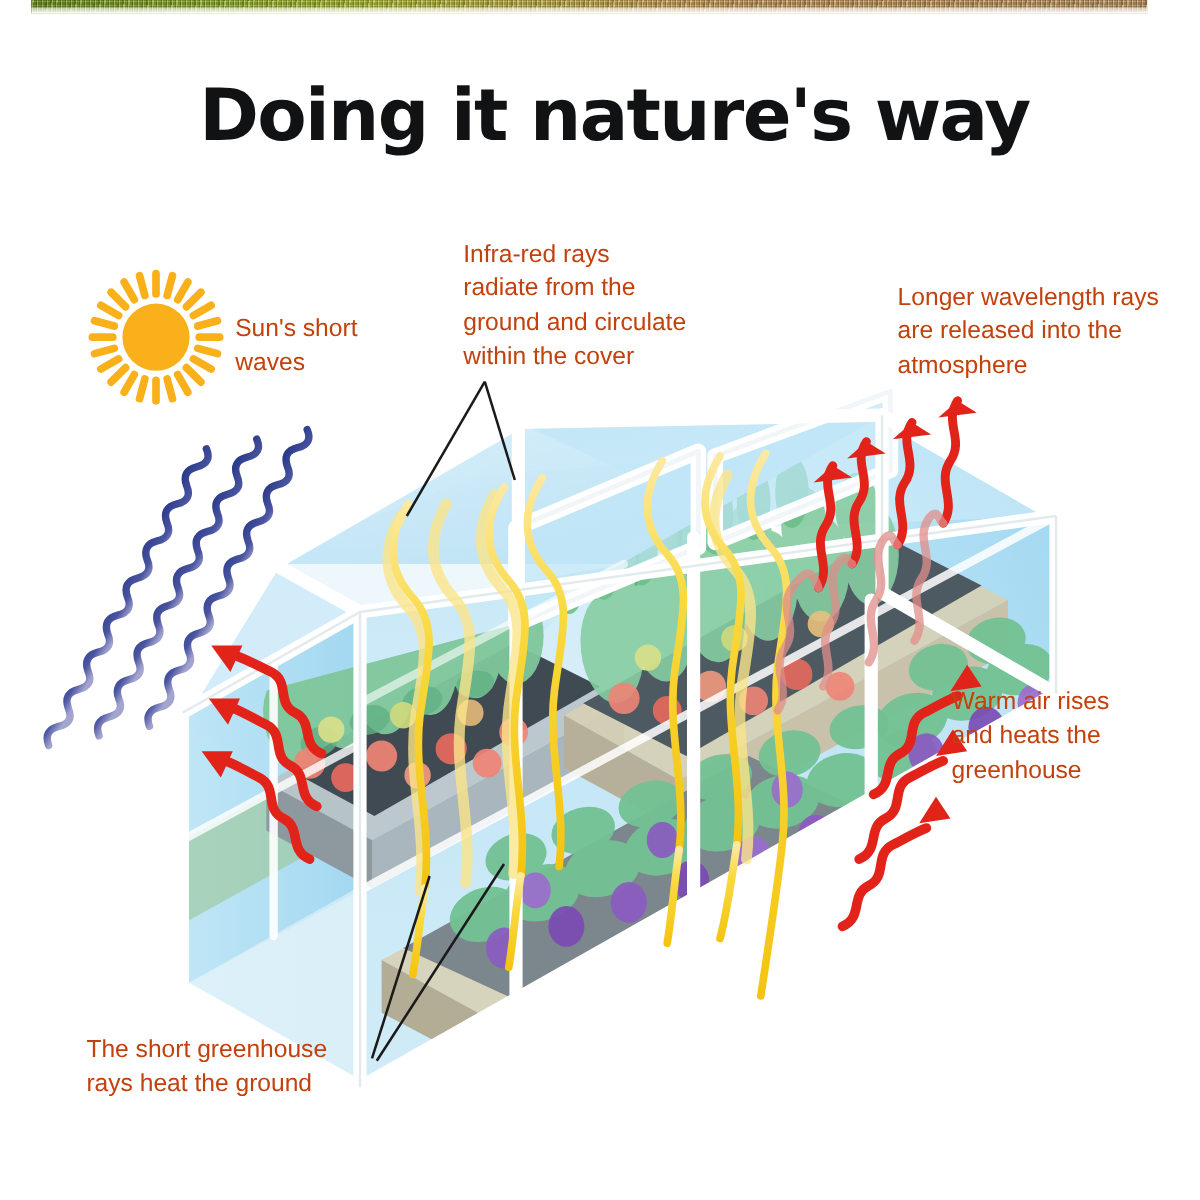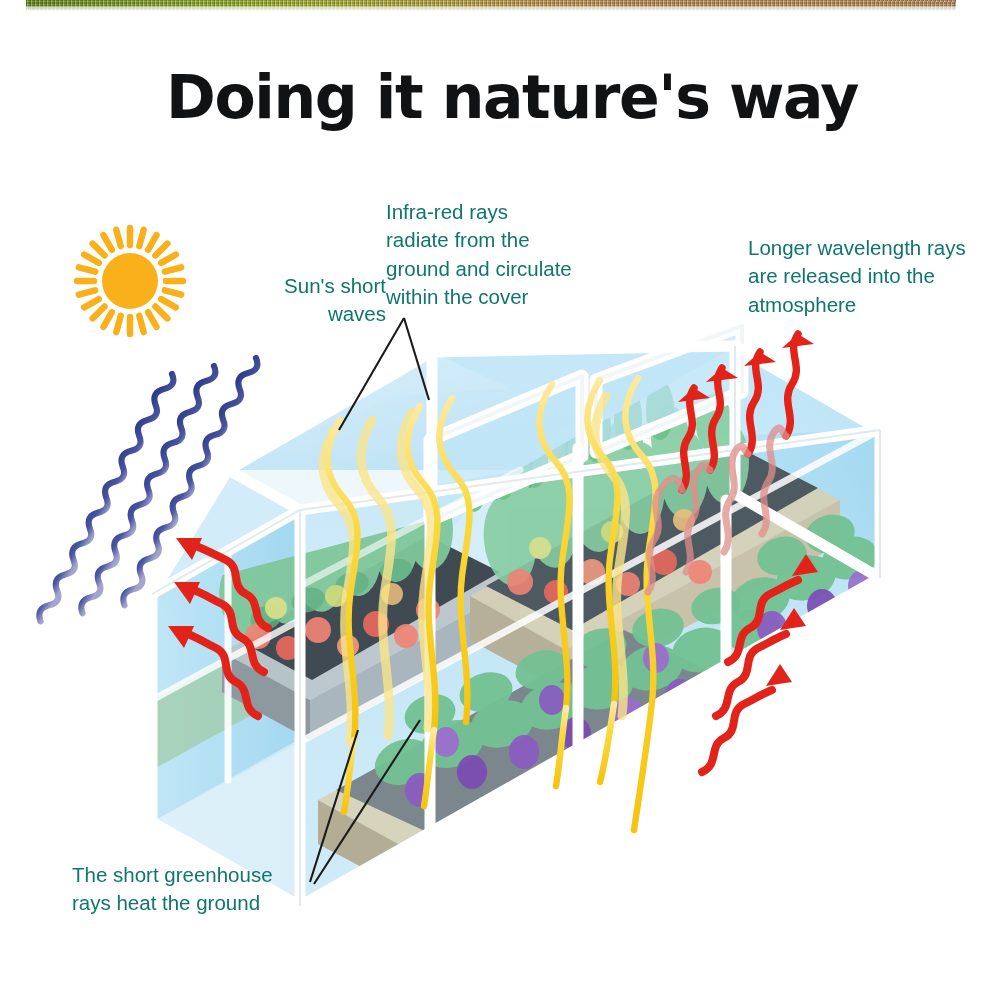--- a/index.html
+++ b/index.html
@@ -20,23 +20,23 @@
   .topstrip .fade{position:absolute;left:0;top:6px;width:100%;height:5px;
             background:linear-gradient(180deg,rgba(255,255,255,.45),#fff);}
 
   
   .title{position:absolute;left:12px;top:66px;width:1000px;text-align:center;
          font-family:"DejaVu Sans","Liberation Sans",sans-serif;
          font-size:60px;font-weight:bold;color:#111213;letter-spacing:-1.4px;
          line-height:1.05;}
 
   
-  .lbl{position:absolute;color:#0f766e;font-size:20.5px;line-height:1.38;
+  .lbl{position:absolute;color:#c2410c;font-size:20.5px;line-height:1.38;
        font-family:"Liberation Sans","DejaVu Sans",sans-serif;white-space:pre-line;}
-  #lbl-sun{left:196px;top:272px;width:190px;text-align:right;}
+  #lbl-sun{left:196px;top:260px;width:190px;}
   #lbl-infrared{left:386px;top:198px;width:230px;}
   #lbl-longer{left:748px;top:234px;width:250px;}
   #lbl-warm{left:793px;top:571px;width:200px;}
   #lbl-ground{left:72px;top:861px;width:260px;}
 
   
   #sun{position:absolute;left:72px;top:223px;width:116px;height:116px;}
 
   
   #art{position:absolute;left:0;top:0;width:1000px;height:1000px;}
@@ -449,16 +449,19 @@
 
   <div class="lbl" id="lbl-sun">Sun's short
 waves</div>
   <div class="lbl" id="lbl-infrared">Infra-red rays
 radiate from the
 ground and circulate
 within the cover</div>
   <div class="lbl" id="lbl-longer">Longer wavelength rays
 are released into the
 atmosphere</div>
+  <div class="lbl" id="lbl-warm">Warm air rises
+and heats the
+greenhouse</div>
   <div class="lbl" id="lbl-ground">The short greenhouse
 rays heat the ground</div>
 
 </div>
 
 </body></html>

